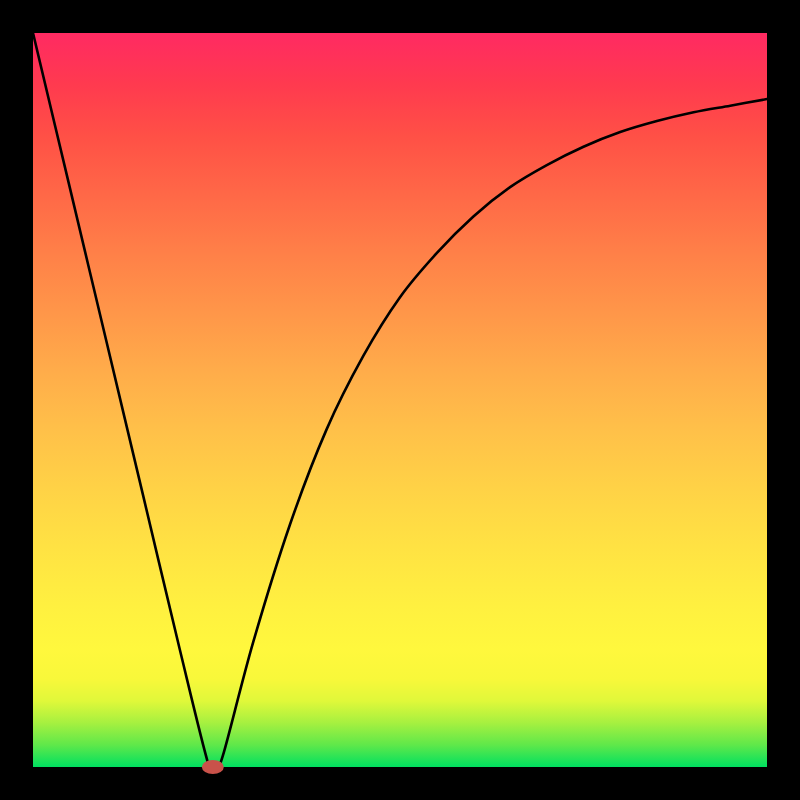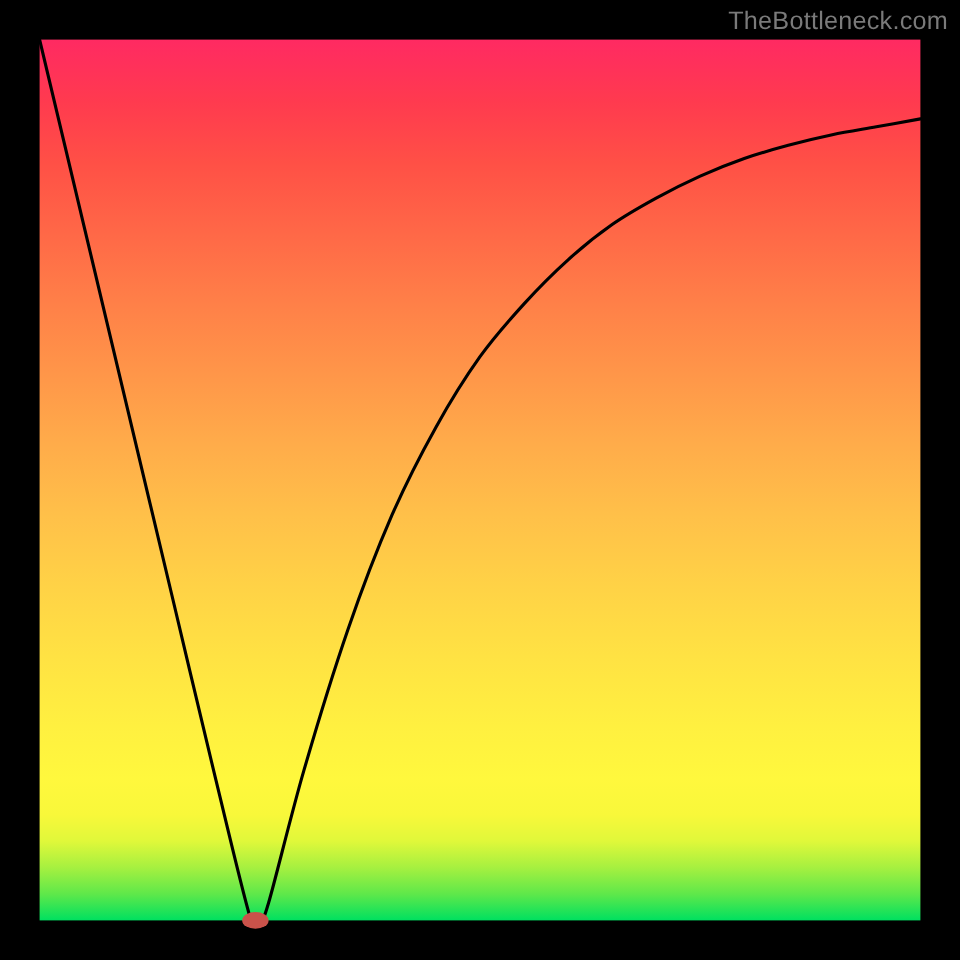--- a/index.html
+++ b/index.html
@@ -70,14 +70,13 @@
   <div class="plot-area">
     <svg viewBox="0 0 734 734">
       <g>
         <path id="curve-path" fill="none" stroke="#000" stroke-width="2.6" stroke-linecap="round" stroke-linejoin="round" d="M 0 0 C 5.872000000000001 24.662399999999998, 24.956000000000003 104.81519999999998, 36.7 154.14 C 48.444 203.4648, 61.656000000000006 258.95520000000005, 73.4 308.28000000000003 C 85.144 357.6048, 98.356 413.09520000000003, 110.1 462.42 C 121.844 511.7448, 136.2304 573.1071999999999, 146.8 616.56 C 157.36960000000002 660.0128, 170.288 715.2096, 176.16 734 C 182.03199999999998 752.7904, 181.1512 736.3488, 183.5 734 C 185.8488 731.6512, 184.96800000000002 739.2848, 190.84 719.32 C 196.712 699.3552000000001, 209.63039999999998 645.6264, 220.2 609.22 C 230.7696 572.8136000000001, 245.15599999999998 525.8376, 256.9 491.78 C 268.644 457.7224, 281.856 423.3712, 293.6 396.36 C 305.34400000000005 369.34880000000004, 318.55600000000004 344.0992, 330.3 322.96 C 342.044 301.82079999999996, 355.256 280.6816, 367 264.24 C 378.744 247.79840000000002, 391.9560000000001 233.11840000000004, 403.70000000000005 220.20000000000005 C 415.444 207.28160000000005, 428.656 194.0696, 440.4 183.5 C 452.14399999999995 172.9304, 465.35600000000005 162.36079999999998, 477.1 154.14 C 488.844 145.9192, 502.056 138.57920000000001, 513.8 132.12 C 525.544 125.66080000000001, 538.756 119.05479999999997, 550.5 113.76999999999998 C 562.244 108.48519999999999, 575.456 103.20040000000002, 587.2 99.09000000000003 C 598.9440000000001 94.97960000000005, 612.156 91.25088000000005, 623.9 88.08000000000004 C 635.644 84.90912000000003, 648.856 81.73823999999993, 660.6 79.27199999999993 C 672.344 76.80575999999994, 685.5559999999999 74.77992000000005, 697.3 72.66600000000005 C 709.044 70.55208000000006, 728.128 67.11695999999996, 734 66.05999999999995"></path>
       </g>
       <g>
         <ellipse id="marker-ellipse" rx="11" ry="7" cx="179.82999999999998" cy="734" fill="#C9524A"></ellipse>
       </g>
     </svg>
   </div>
-  <div class="attribution">TheBottleneck.com</div>
 </div>
 
 </body></html>

